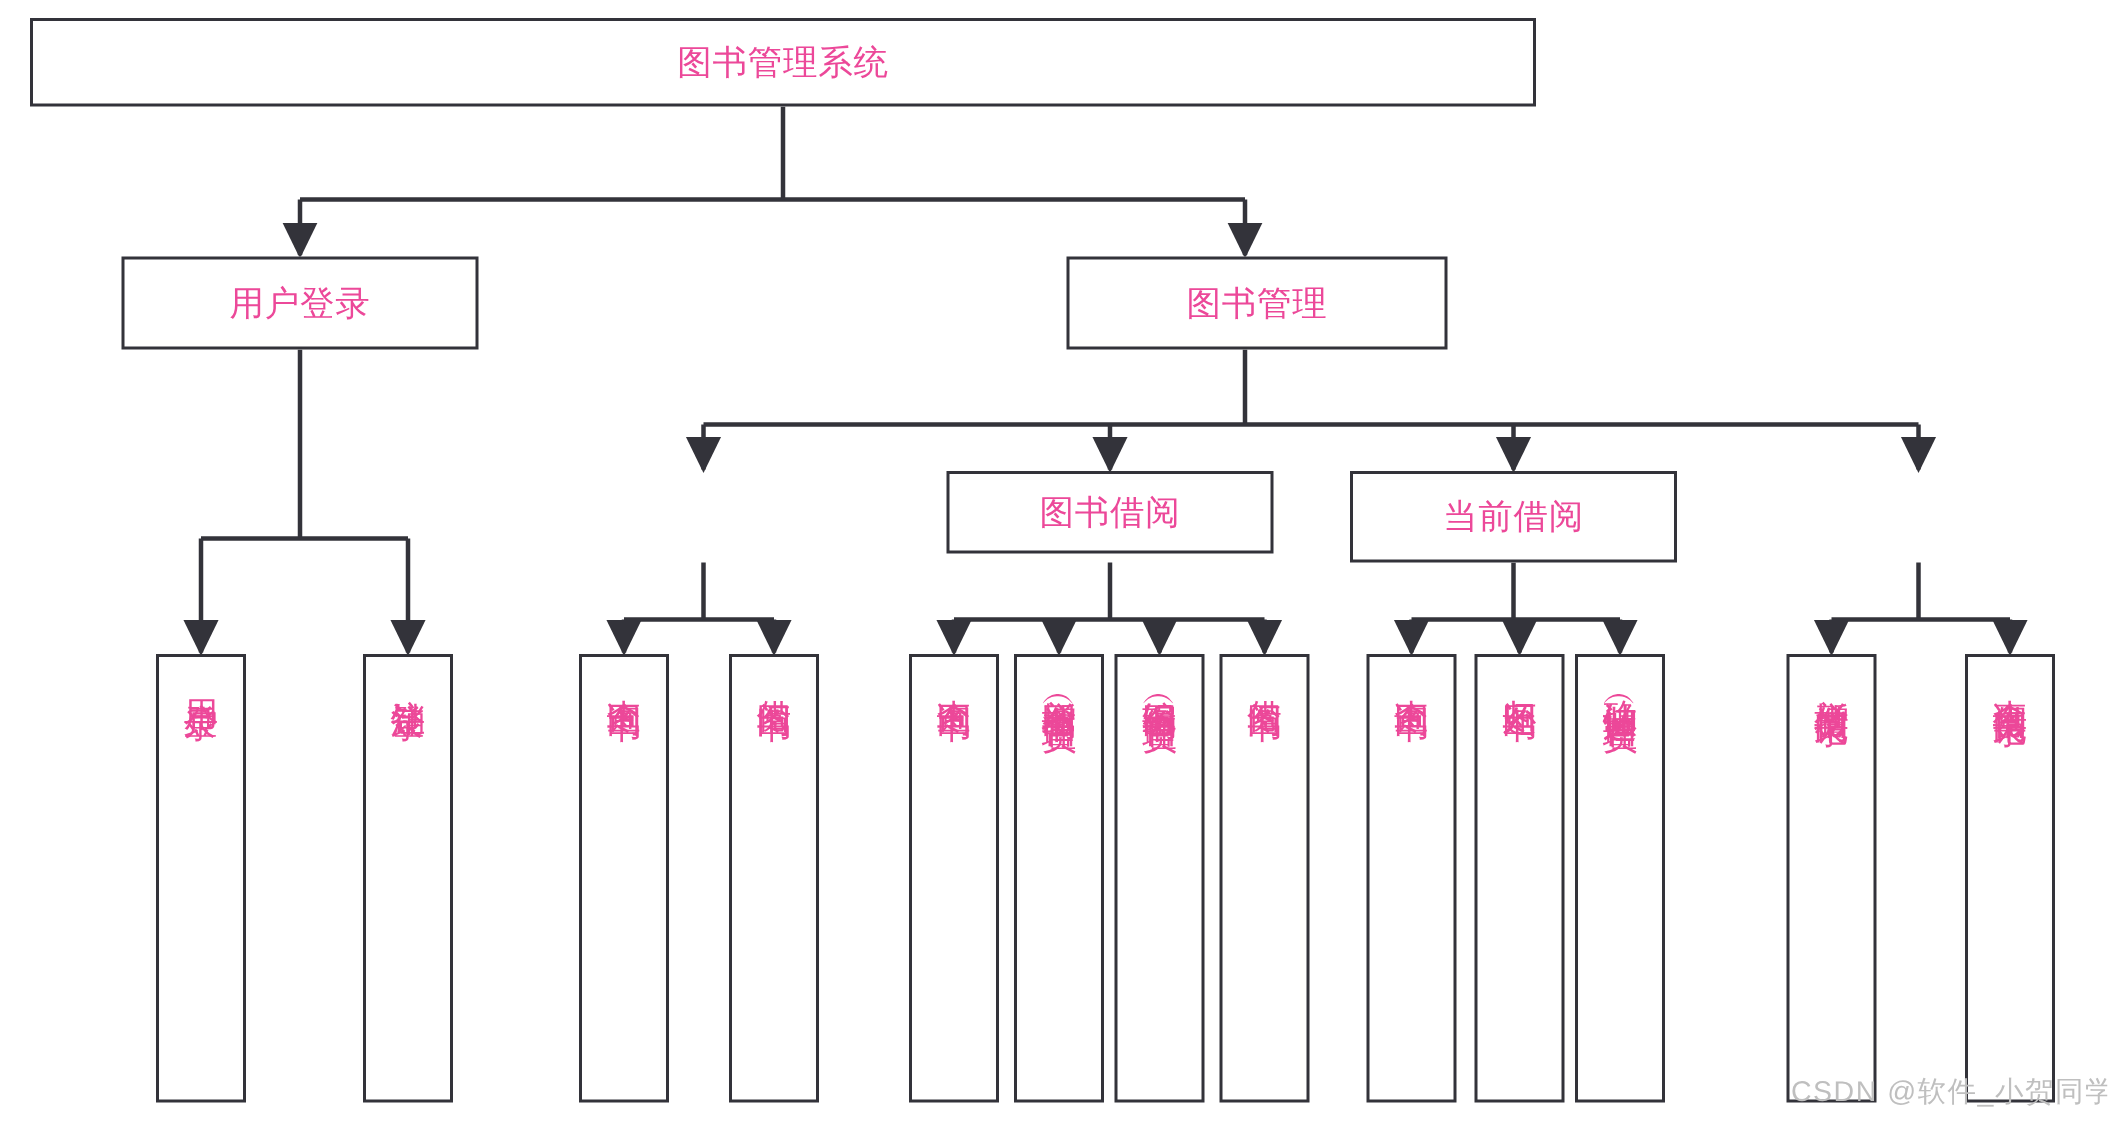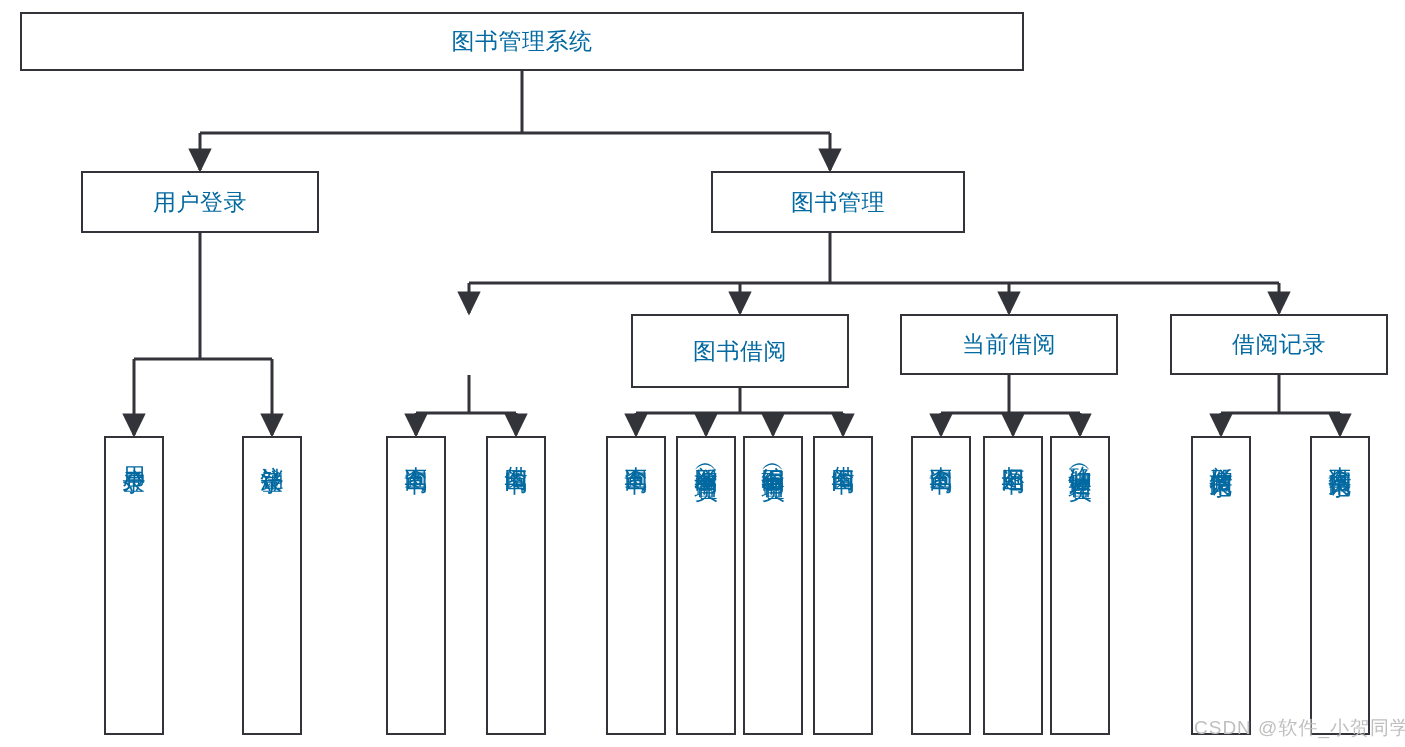--- a/index.html
+++ b/index.html
@@ -27,21 +27,21 @@
     pointer-events: none;
   }
   .node {
     position: absolute;
     box-sizing: border-box;
     background: #ffffff;
     border: 2px solid #33333a;
     display: flex;
     align-items: center;
     justify-content: center;
-    color: #0369a1;
+    color: #ec4899;
     text-align: center;
   }
   .node-label {
     display: block;
     line-height: 1.22;
     letter-spacing: 0.5px;
   }
   
   .node.horiz .node-label {
     font-size: 23px;
@@ -120,28 +120,25 @@
     <span class="node-label">图书管理系统</span>
   </div>
 
   <div class="node horiz" style="left: 81px; top: 171px; width: 238px; height: 62px;">
     <span class="node-label">用户登录</span>
   </div>
   <div class="node horiz" style="left: 711px; top: 171px; width: 254px; height: 62px;">
     <span class="node-label">图书管理</span>
   </div>
 
-  <div class="node horiz" style="left: 631px; top: 314px; width: 218px; height: 74px;">
+  <div class="node horiz" style="left: 631px; top: 314px; width: 218px; height: 55px;">
     <span class="node-label">图书借阅</span>
   </div>
   <div class="node horiz" style="left: 900px; top: 314px; width: 218px; height: 61px;">
     <span class="node-label">当前借阅</span>
-  </div>
-  <div class="node horiz" style="left: 1170px; top: 314px; width: 218px; height: 61px;">
-    <span class="node-label">借阅记录</span>
   </div>
 
   <div class="node vert" style="left: 104px; top: 436px; width: 60px; height: 299px;">
     <span class="node-label">用户登录</span>
   </div>
   <div class="node vert" style="left: 242px; top: 436px; width: 60px; height: 299px;">
     <span class="node-label">注销登录</span>
   </div>
   <div class="node vert" style="left: 386px; top: 436px; width: 60px; height: 299px;">
     <span class="node-label">查询图书</span>

